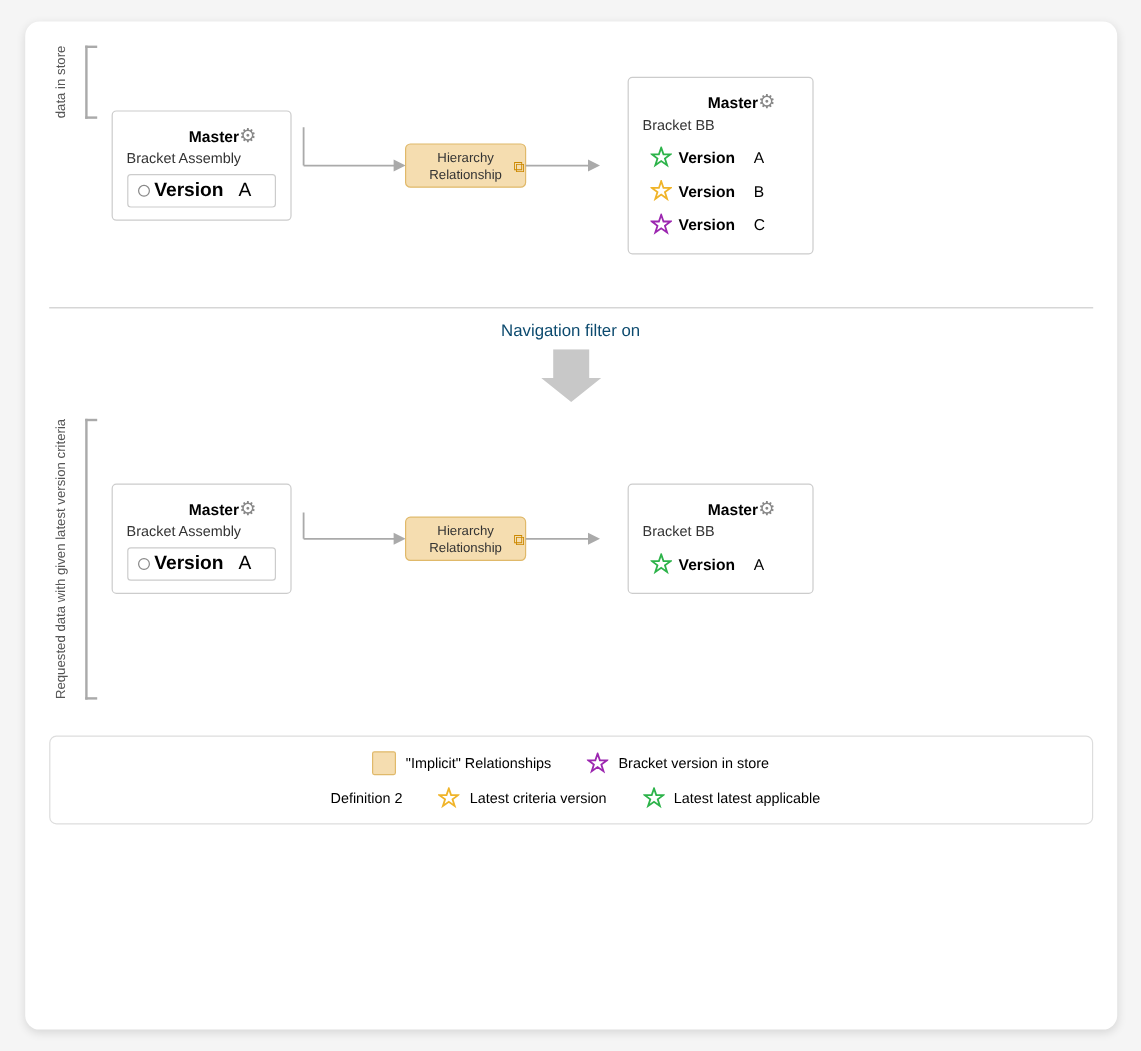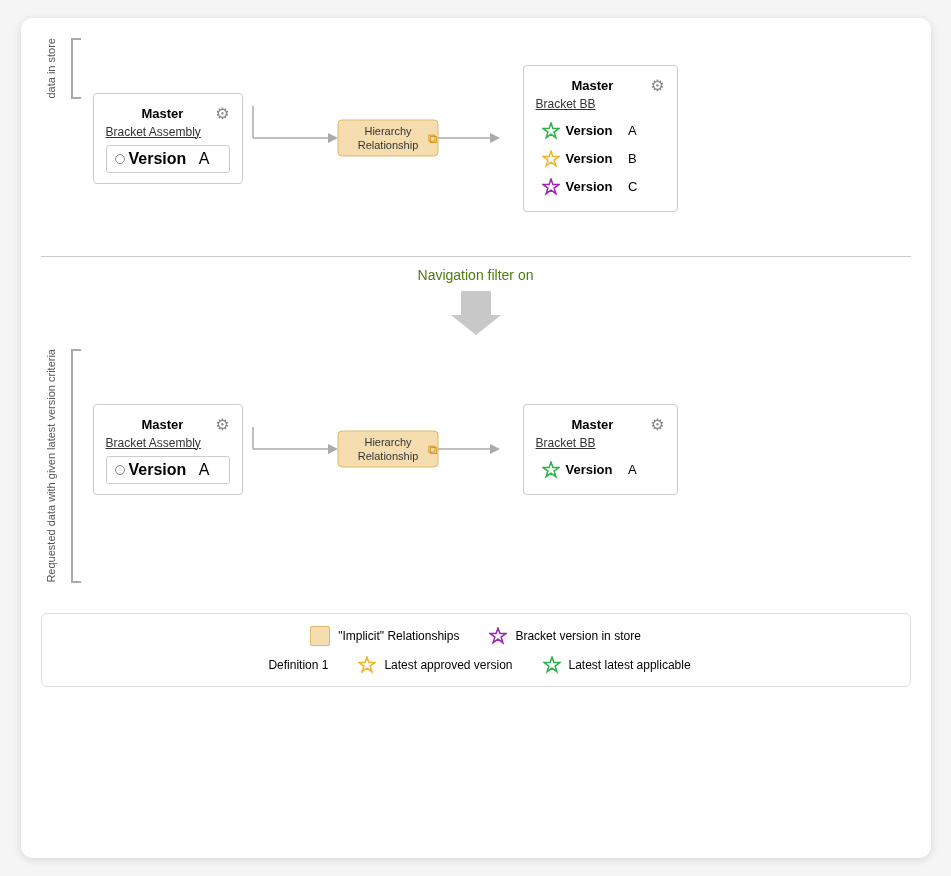--- a/index.html
+++ b/index.html
@@ -65,33 +65,32 @@
       background: white;
       border: 1px solid #ccc;
       border-radius: 4px;
       padding: 10px 12px;
       min-width: 140px;
       position: relative;
     }
     .node-title-row {
       display: flex;
       align-items: center;
-      justify-content: space-between;
+      justify-content: center;
       margin-bottom: 2px;
       padding-left: 36px;
     }
     .node-title {
       font-weight: bold;
       font-size: 13px;
     }
     .node-subtitle {
       font-size: 12px;
       color: #333;
       margin-bottom: 6px;
-      text-decoration: underline;
     }
     .gear-icon {
       font-size: 16px;
       color: #888;
     }
 
     
     .version-row {
       display: flex;
       align-items: center;
@@ -125,21 +124,21 @@
     .section-divider {
       border: none;
       border-top: 1.5px solid #ccc;
       margin: 18px 0 10px 0;
     }
 
     
     .nav-label {
       text-align: center;
       font-size: 14px;
-      color: #4d7c0f;
+      color: #0c4a6e;
       margin-bottom: 8px;
     }
 
     
     .big-down-arrow {
       display: flex;
       justify-content: center;
       margin: 6px 0 14px 0;
     }
 
@@ -329,27 +328,27 @@
         <svg width="18" height="18" viewBox="0 0 18 18">
           <polygon points="9,1 10.9,6.6 16.8,6.6 12.1,10.1 13.9,15.7 9,12.2 4.1,15.7 5.9,10.1 1.2,6.6 7.1,6.6" fill="none" stroke="#9c27b0" stroke-width="1.5"></polygon>
         </svg>
         <span>Bracket version in store</span>
       </div>
     </div>
 
     <div class="legend-row">
       <div class="legend-item">
         <span class="circle-dot"></span>
-        <span>Definition 1</span>
+        <span>Definition 2</span>
       </div>
       <div class="legend-item">
         <svg width="18" height="18" viewBox="0 0 18 18">
           <polygon points="9,1 10.9,6.6 16.8,6.6 12.1,10.1 13.9,15.7 9,12.2 4.1,15.7 5.9,10.1 1.2,6.6 7.1,6.6" fill="none" stroke="#f0b429" stroke-width="1.5"></polygon>
         </svg>
-        <span>Latest approved version</span>
+        <span>Latest criteria version</span>
       </div>
       <div class="legend-item">
         <svg width="18" height="18" viewBox="0 0 18 18">
           <polygon points="9,1 10.9,6.6 16.8,6.6 12.1,10.1 13.9,15.7 9,12.2 4.1,15.7 5.9,10.1 1.2,6.6 7.1,6.6" fill="none" stroke="#2db34a" stroke-width="1.5"></polygon>
         </svg>
         <span>Latest latest applicable</span>
       </div>
     </div>
   </div>
 

